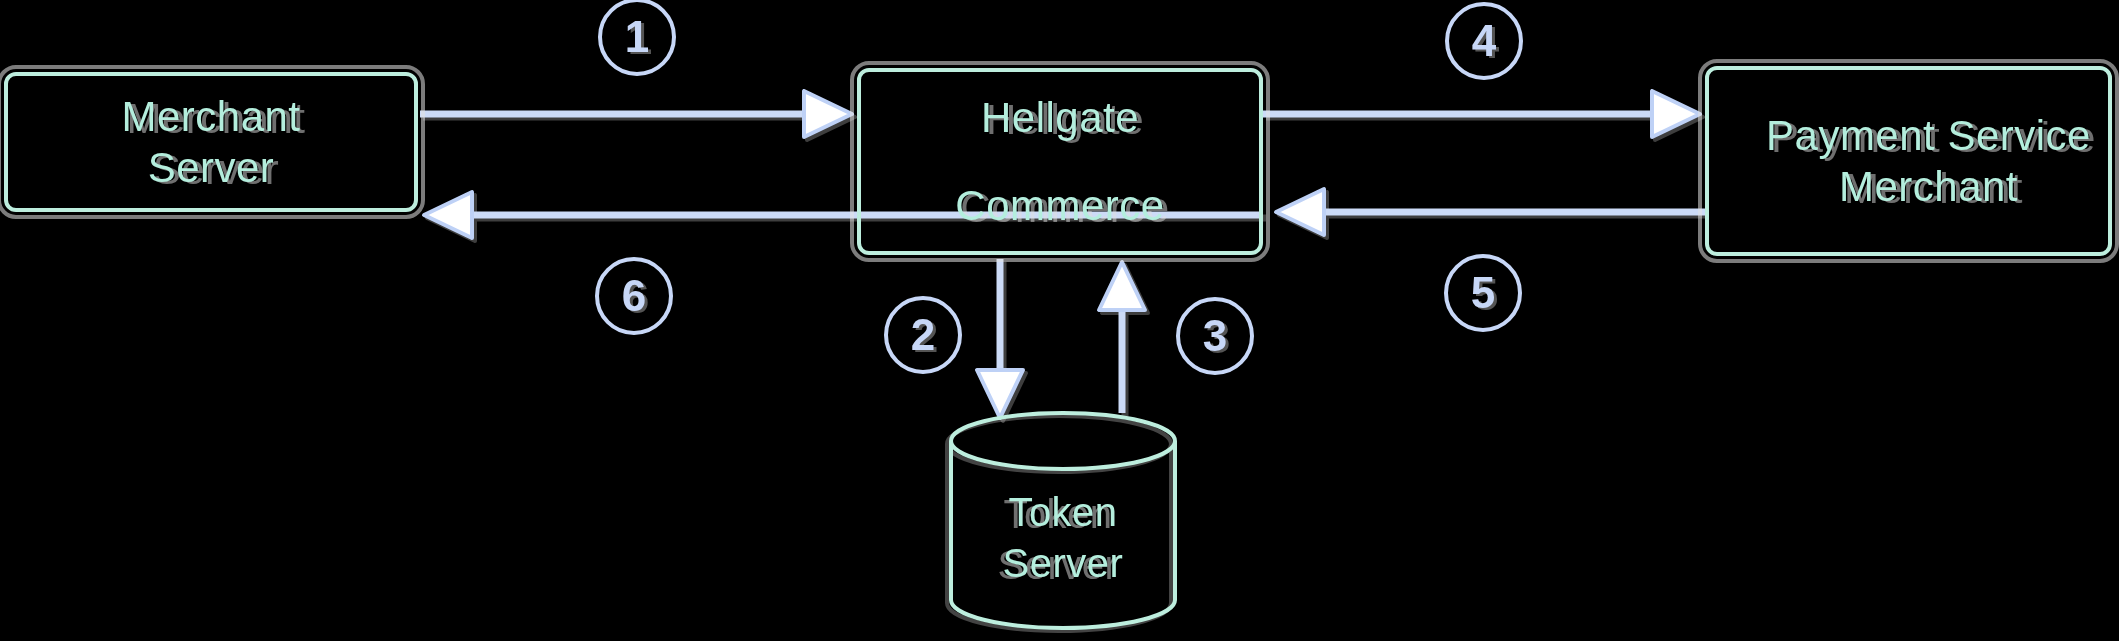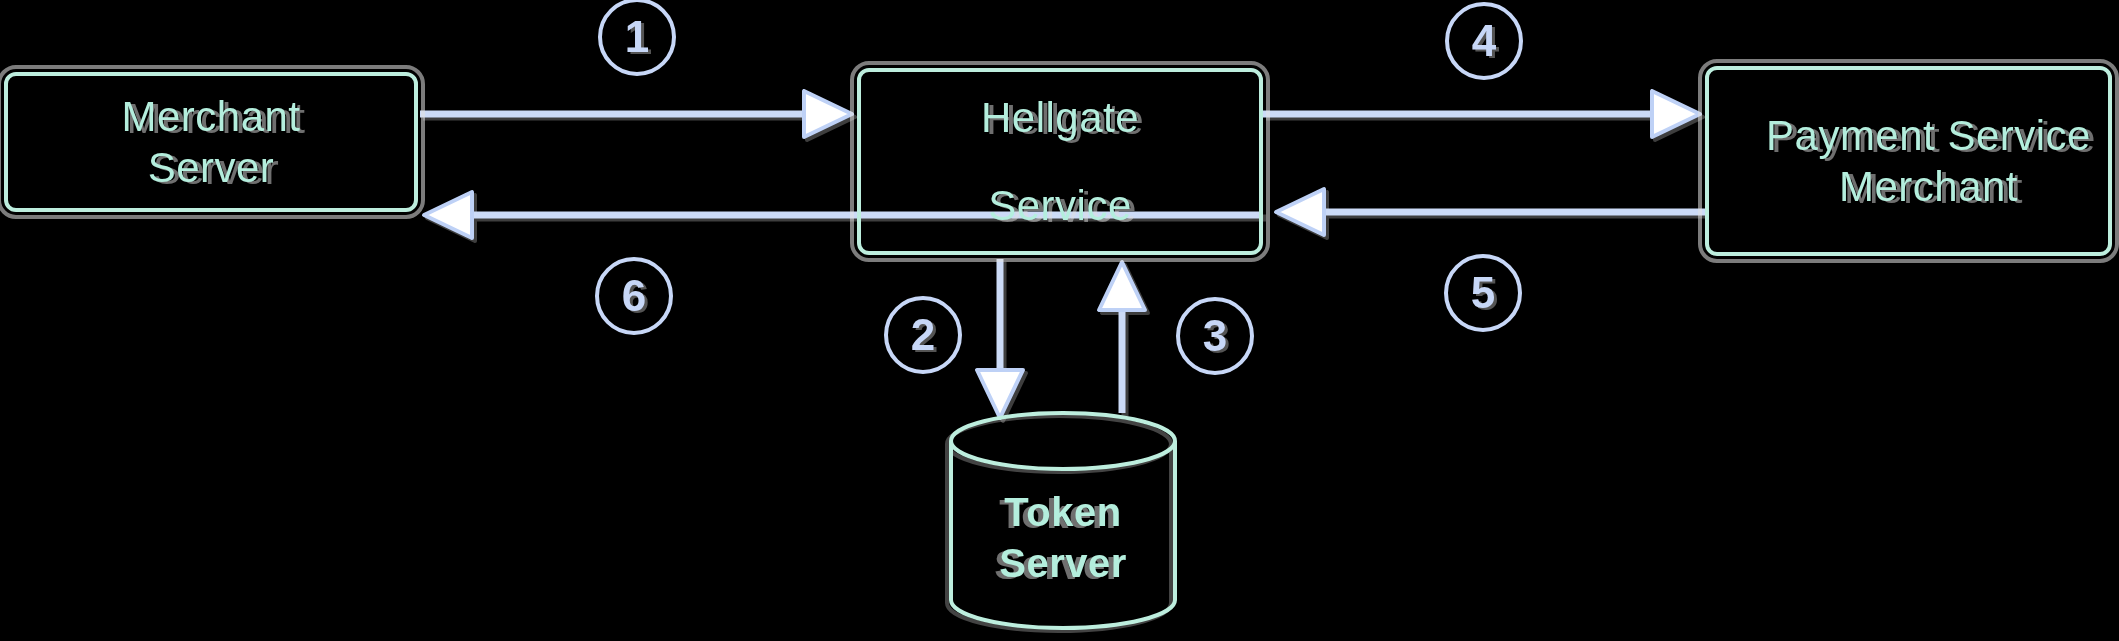--- a/index.html
+++ b/index.html
@@ -38,21 +38,21 @@
     text-shadow: 5px 2px 0 rgba(221,221,221,0.50);
   }
   .node-merchant { left: 4px;    top: 72px; width: 414px; height: 140px; }
   .node-hellgate { left: 857px;  top: 68px; width: 406px; height: 187px; gap: 36px; }
   .node-psp      { left: 1705px; top: 66px; width: 407px; height: 190px; padding-left: 40px; }
 
   .cyl-label {
     position: absolute;
     left: 951px; top: 468px; width: 224px; height: 140px;
     display: flex; flex-direction: column; align-items: center; justify-content: center;
-    color: #b4eedd; font-size: 40px; font-weight: 700; line-height: 1.28;
+    color: #b4eedd; font-size: 40px; font-weight: 400; line-height: 1.28;
     text-align: center; letter-spacing: 0.5px;
     text-shadow: -5px 2px 0 rgba(221,221,221,0.50);
   }
 
   .badge {
     position: absolute;
     box-sizing: border-box;
     width: 78px; height: 78px;
     border: 4px solid #c7d7f7;
     border-radius: 50%;
@@ -113,21 +113,21 @@
     </g>
   </svg>
 
   <div class="node node-merchant">
     <span>Merchant</span>
     <span>Server</span>
   </div>
 
   <div class="node node-hellgate">
     <span>Hellgate</span>
-    <span>Service</span>
+    <span>Commerce</span>
   </div>
 
   <div class="node node-psp">
     <span>Payment Service</span>
     <span>Merchant</span>
   </div>
 
   <div class="cyl-label">
     <span>Token</span>
     <span>Server</span>

